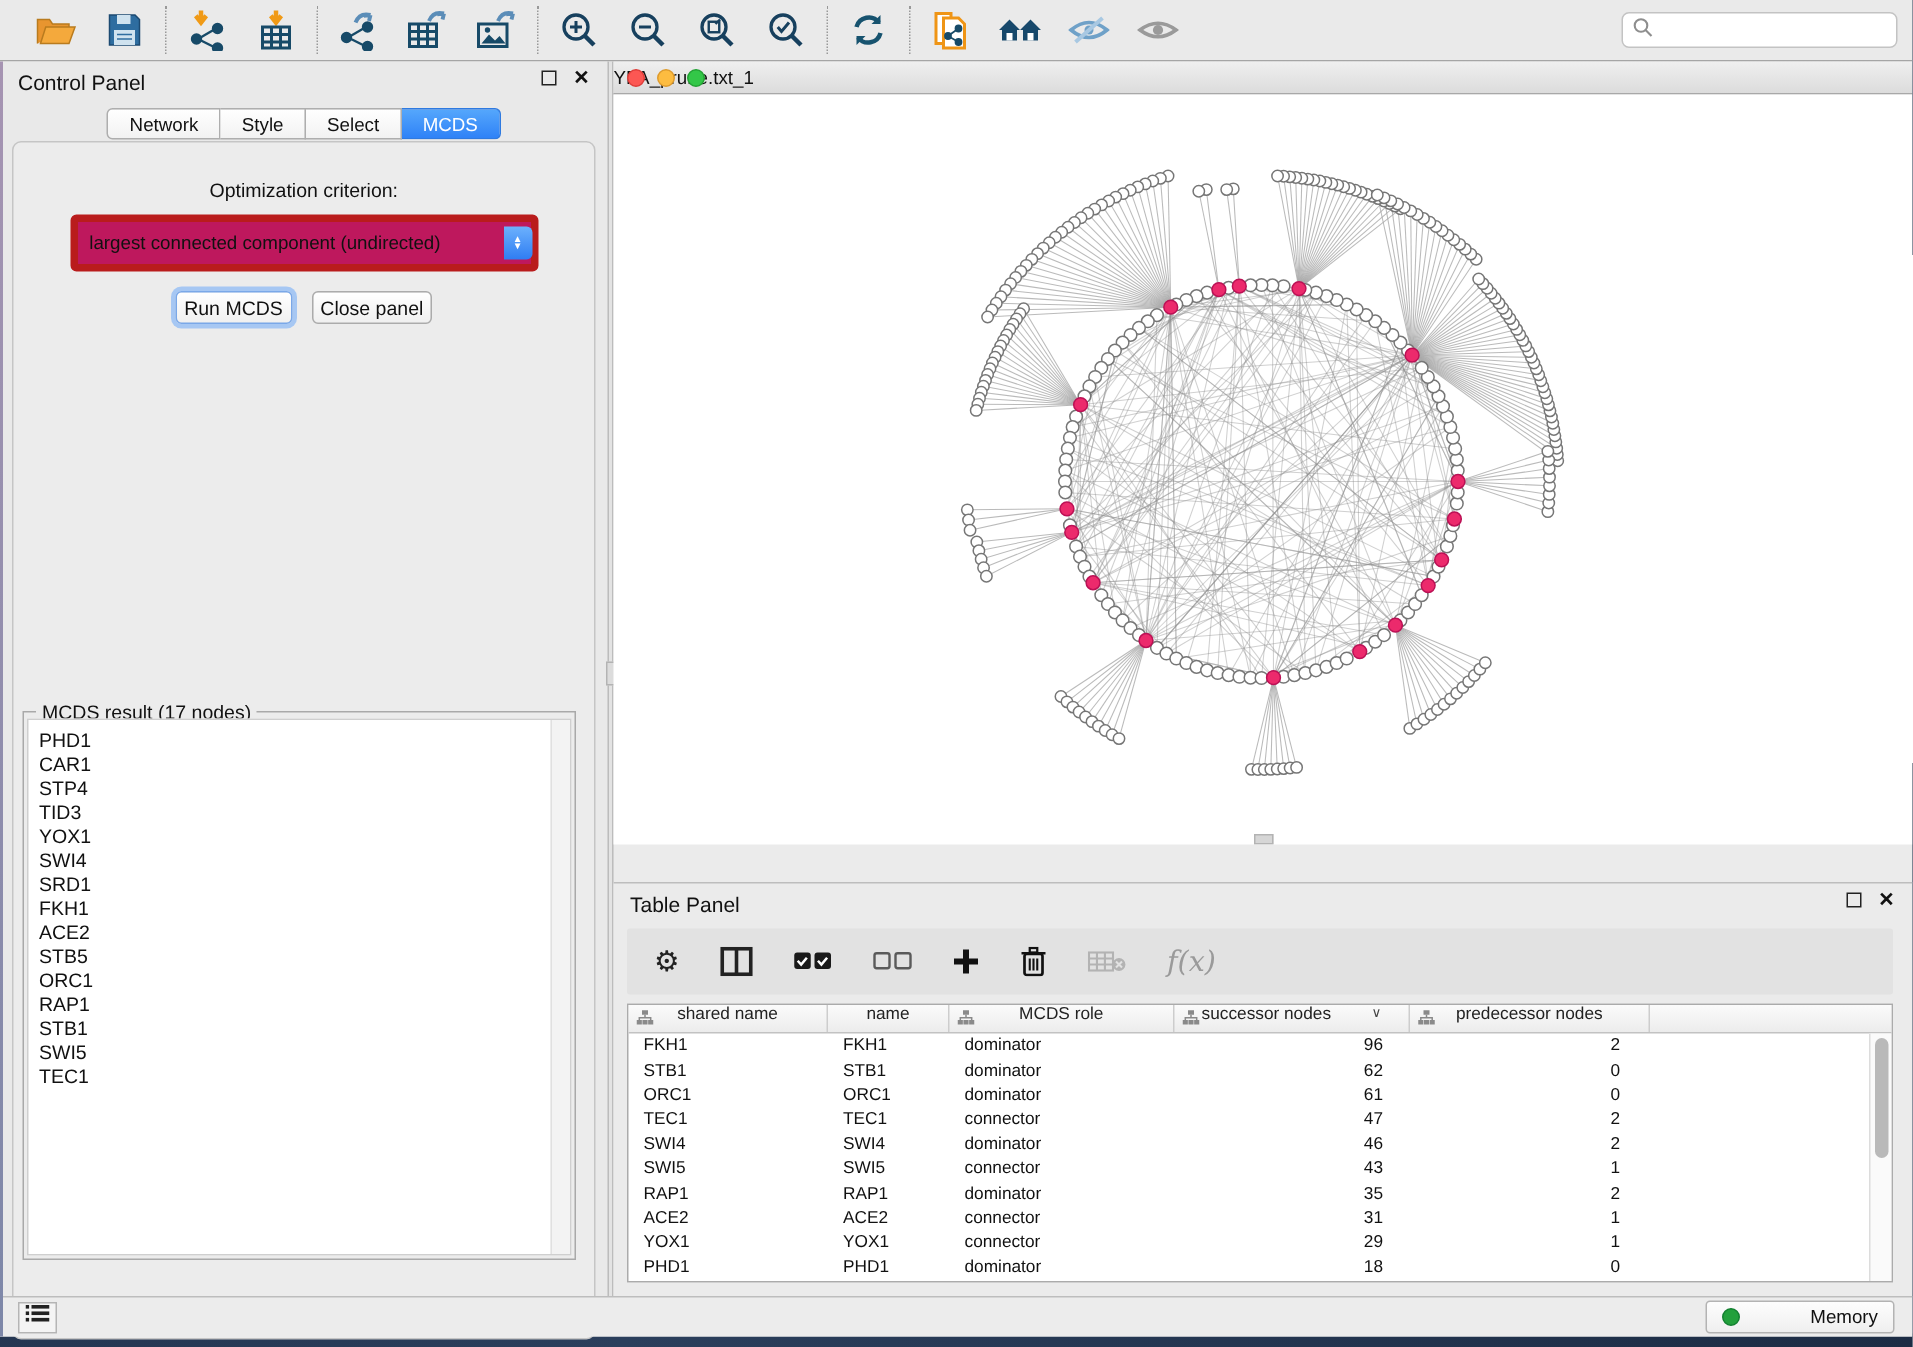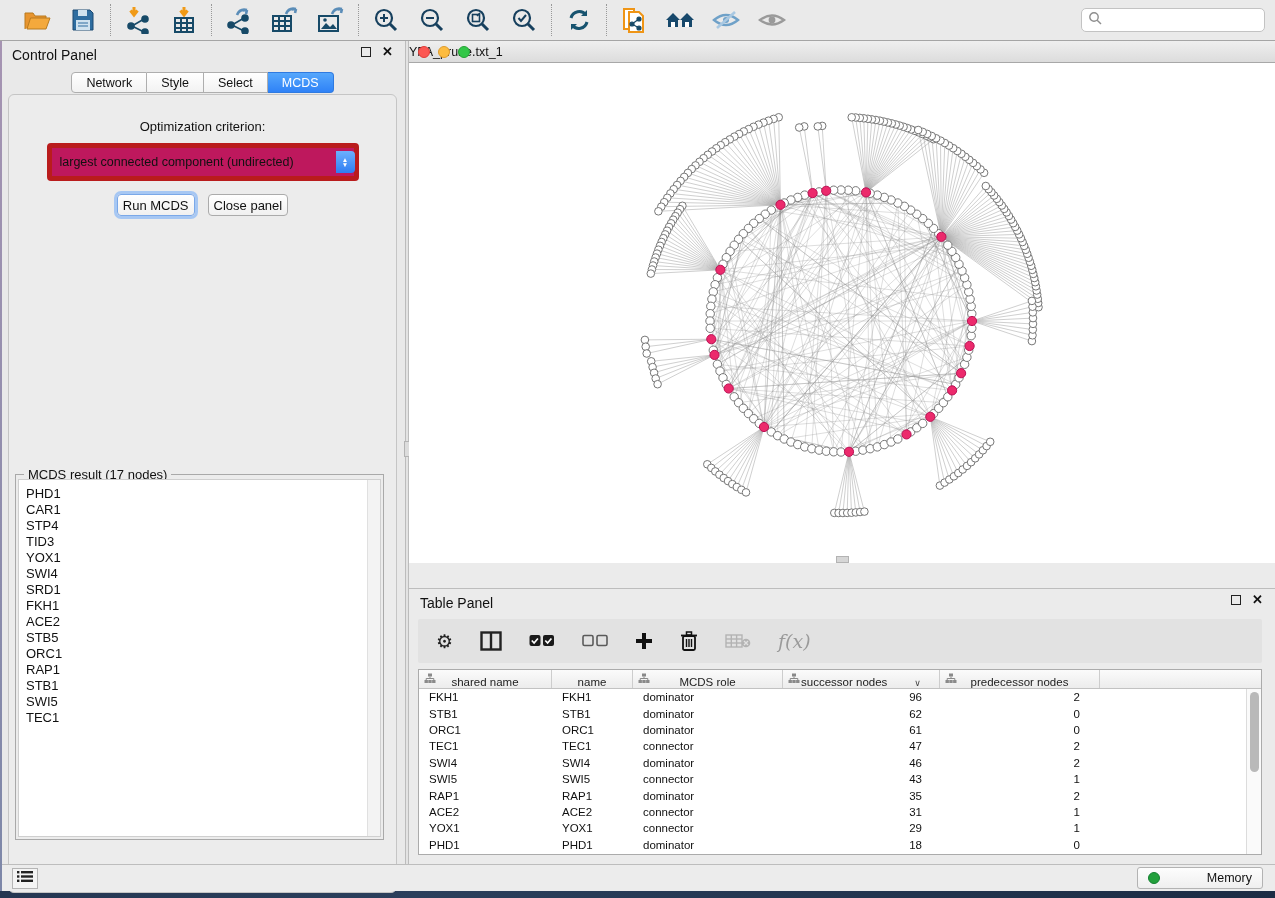--- a/index.html
+++ b/index.html
@@ -87,21 +87,21 @@
                  border-top:1px solid #bdbdbd;margin-top:25px; }
   .tp-head { position:relative; height:28px; display:flex; align-items:center; padding:0 11px; }
   .tp-toolbar { position:absolute; top:30px; left:9px; right:13px; height:44px; background:#e2e2e2;
                 border-radius:2px; display:flex; align-items:center; gap:27px; padding:0 18px; }
   .tp-tool { display:flex; align-items:center; justify-content:center; }
   .fx-label { font-family:"DejaVu Serif", serif; font-style:italic; font-size:19px; color:#9a9a9a; }
 
   .tp-table { position:absolute; top:80px; left:9px; right:13px; height:186px; background:#fff;
               border:1px solid #ababab; overflow:hidden; }
   .thead { display:flex; height:19px; background:linear-gradient(#fbfbfb,#ececec); border-bottom:1px solid #c2c2c2; }
-  .hcell { display:flex; align-items:flex-end; justify-content:center; gap:5px; font-size:11.5px; color:#222;
+  .hcell { display:flex; align-items:flex-start; justify-content:center; gap:5px; font-size:11.5px; color:#222;
            border-right:1px solid #cdcdcd; position:relative; }
   .hcell .hier { flex:0 0 auto; position:absolute; left:5px; top:3px; }
   .sort-chev { font-size:9px; color:#444; margin-left:4px; }
   .c-shared{width:133px;} .c-name{width:81px;} .c-role{width:150px;} .c-succ{width:157px;gap:23px;}
   .c-pred{width:160px;} .c-rest{flex:1; border-right:none;}
   .trows { position:absolute; top:19px; left:0; right:15px; bottom:0; }
   .trow { display:flex; height:16.4px; align-items:center; }
   .tcell { font-size:11.5px; color:#111; overflow:hidden; white-space:nowrap; }
   .trow .c-shared, .trow .c-name, .trow .c-role { padding-left:10px; }
   .trow .c-succ { text-align:right; padding-right:18px; }

